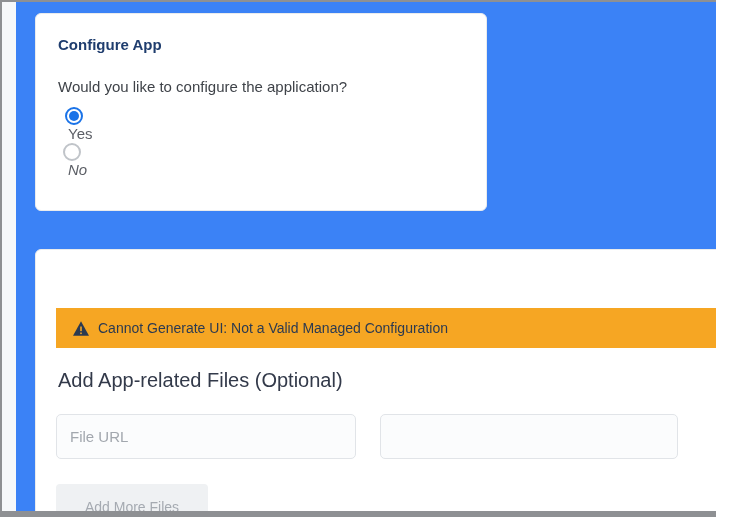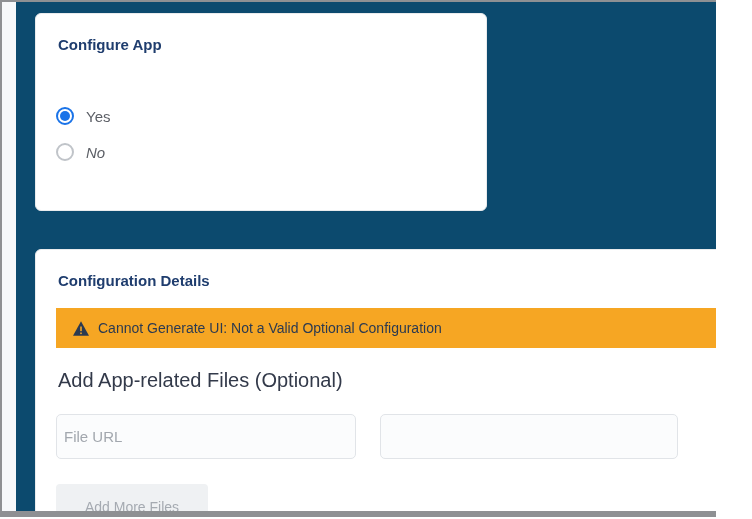--- a/index.html
+++ b/index.html
@@ -2,21 +2,21 @@
 <html><head>
 <meta charset="utf-8">
 <style>
   * { box-sizing: border-box; margin: 0; padding: 0; }
   html, body { background: #ffffff; }
   body { font-family: "Liberation Sans", "DejaVu Sans", sans-serif; }
 
   .frame {
     position: relative;
     width: 716px; height: 519px;
-    background: #0c4a6e;
+    background: #3b82f6;
     overflow: hidden;
   }
 
   
   .border-top    { position: absolute; left: 0; top: 0; width: 752px; height: 2px; background: #8e9093; z-index: 30; }
   .border-left   { position: absolute; left: 0; top: 0; width: 2px; height: 519px; background: #8e9093; z-index: 30; }
   .scrollbar-v   { position: absolute; left: 744px; top: 0; width: 7px; height: 517px; background: #8e9093; z-index: 30; }
   .scrollbar-h   { position: absolute; left: 0; top: 511px; width: 751px; height: 6px; background: #8e9093; z-index: 30; }
   .margin-right  { position: absolute; left: 751px; top: 0; width: 1px; height: 519px; background: #ffffff; z-index: 31; }
   .margin-bottom { position: absolute; left: 0; top: 517px; width: 752px; height: 2px; background: #ffffff; z-index: 31; }
@@ -37,21 +37,21 @@
     font-size: 15px; font-weight: bold; color: #1f3d6e;
   }
 
   .question {
     position: absolute; left: 22px; top: 64px;
     font-size: 15px; color: #3f4349;
   }
 
   .radio-row {
     position: absolute; left: 20px; height: 18px;
-    display: flex; align-items: center; cursor: pointer;
+    display: flex; align-items: center; cursor: pointer; flex-direction: column;
   }
   .radio-row-yes { top: 93px; }
   .radio-row-no  { top: 129px; font-style: italic; }
   .radio-circle {
     width: 18px; height: 18px; border-radius: 50%;
     border: 2px solid #c0c4c9; background: #ffffff;
     position: relative; flex: 0 0 auto;
   }
   .radio-circle.selected { border-color: #1a73e8; }
   .radio-circle.selected::after {
@@ -72,21 +72,21 @@
 
   .files-label {
     position: absolute; left: 22px; top: 119px;
     font-size: 20px; color: #333a4a;
   }
 
   .file-input {
     position: absolute; top: 164px; height: 45px;
     background: #fbfcfd; border: 1px solid #e1e4e8; border-radius: 5px;
     font-family: "Liberation Sans", "DejaVu Sans", sans-serif;
-    font-size: 15px; color: #3f4349; padding: 0 7px; outline: none;
+    font-size: 15px; color: #3f4349; padding: 0 13px; outline: none;
   }
   .file-input::placeholder { color: #a2a7ae; opacity: 1; }
   .input-url  { left: 20px;  width: 300px; }
   .input-name { left: 344px; width: 298px; }
 
   .add-more-btn {
     position: absolute; left: 20px; top: 234px;
     width: 152px; height: 45px;
     background: #eff1f3; border: none; border-radius: 4px;
     font-family: "Liberation Sans", "DejaVu Sans", sans-serif;
@@ -95,44 +95,44 @@
 </style>
 </head>
 <body>
 
 <div class="frame">
 
   <div class="left-strip"></div>
 
   <div class="card card-configure">
     <div class="card-title">Configure App</div>
+    <div class="question">Would you like to configure the application?</div>
 
     <div class="radio-row radio-row-yes">
       <span class="radio-circle selected"></span>
       <span class="radio-label">Yes</span>
     </div>
 
     <div class="radio-row radio-row-no">
       <span class="radio-circle"></span>
       <span class="radio-label">No</span>
     </div>
   </div>
 
   <div class="card card-details">
-    <div class="card-title">Configuration Details</div>
 
     <div class="warning-banner">
       <span class="warn-icon">
         <svg viewBox="0 0 24 22" width="16" height="15" aria-hidden="true">
           <path d="M12 0 L24 22 L0 22 Z" fill="#2c3a50"></path>
           <rect x="10.8" y="8" width="2.4" height="7" fill="#f6a623"></rect>
           <rect x="10.8" y="17" width="2.4" height="2.4" fill="#f6a623"></rect>
         </svg>
       </span>
-      <span class="warning-text">Cannot Generate UI: Not a Valid Optional Configuration</span>
+      <span class="warning-text">Cannot Generate UI: Not a Valid Managed Configuration</span>
     </div>
 
     <div class="files-label">Add App-related Files (Optional)</div>
 
     <input class="file-input input-url" type="text" placeholder="File URL" style="">
 
     <input class="file-input input-name" type="text" style="">
 
     <button class="add-more-btn">Add More Files</button>
   </div>

